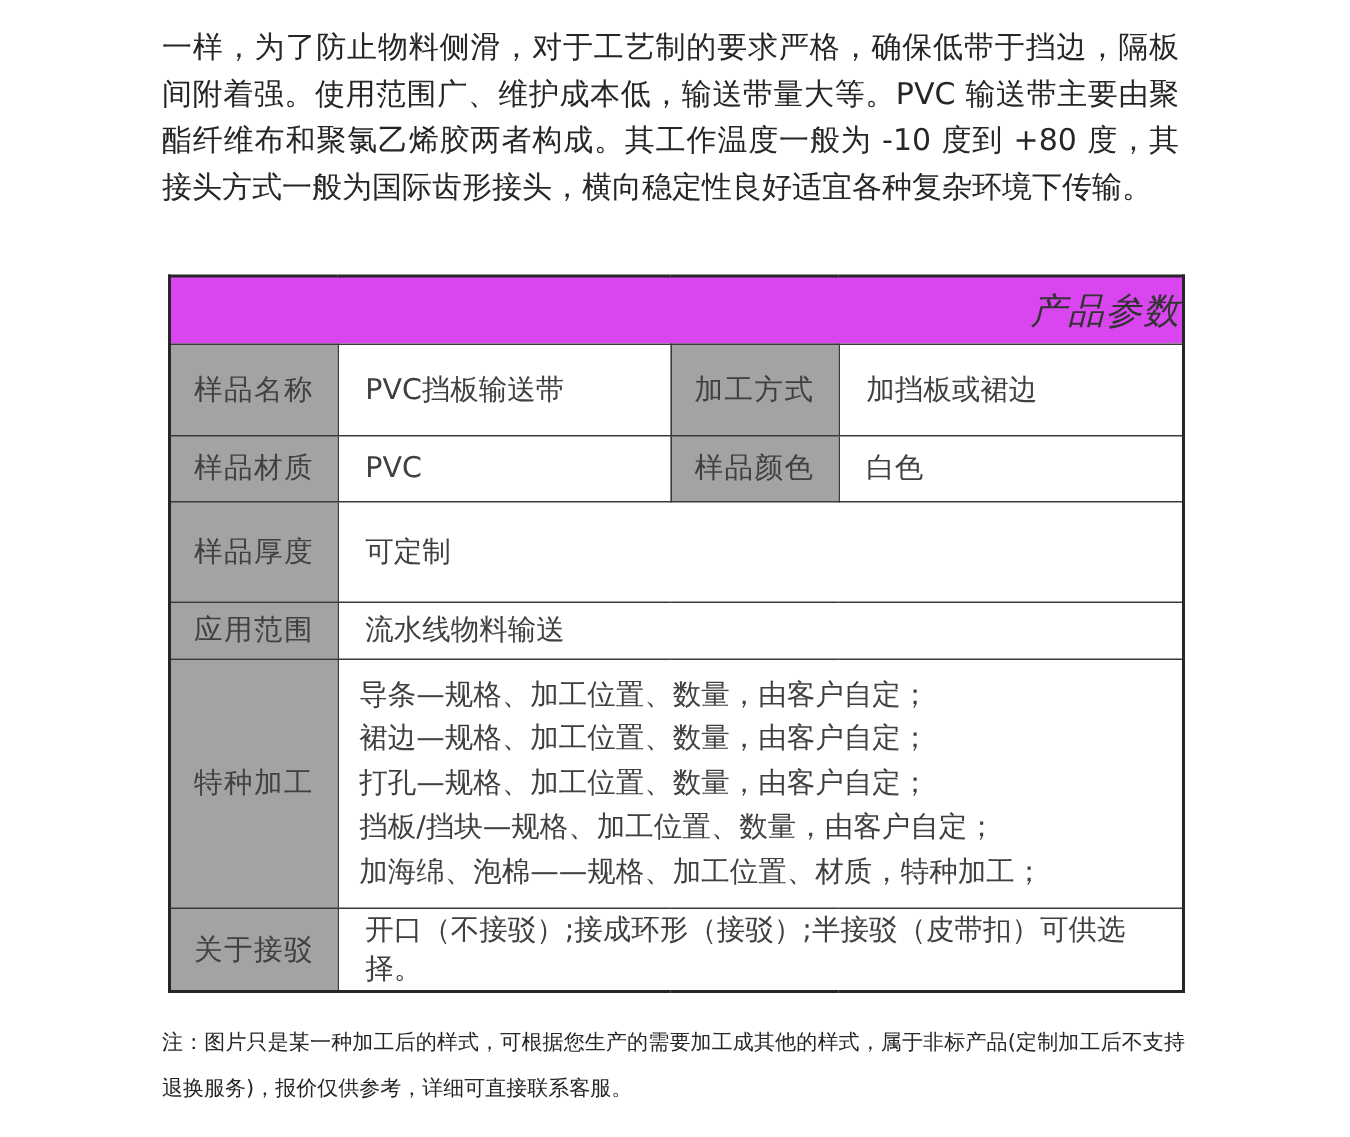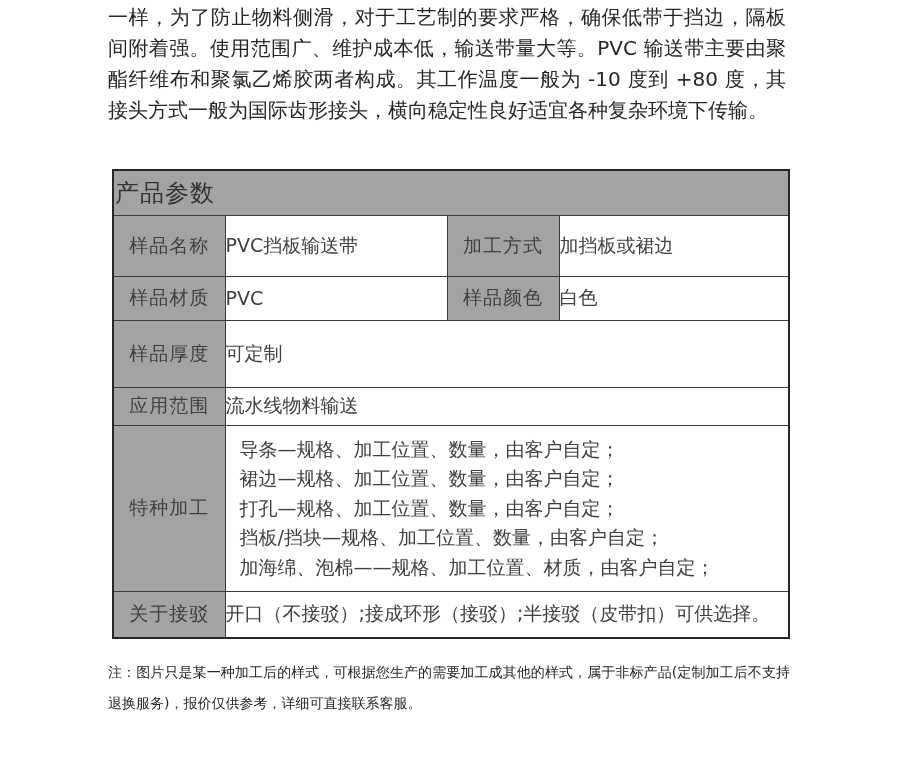--- a/index.html
+++ b/index.html
@@ -8,21 +8,21 @@
     background: #ffffff;
   }
   body {
     width: 900px;
     height: 758px;
     overflow: hidden;
     font-family: "DejaVu Sans", "Liberation Sans", sans-serif;
   }
   .intro-paragraph {
     margin: 0 0 0 108px;
-    padding-top: 2px;
+    padding-top: 16px;
     width: 678px;
     font-size: 20px;
     line-height: 31px;
     color: #262626;
     text-align: justify;
   }
   table.params-table {
     margin: 43px 0 0 112px;
     width: 676px;
     table-layout: fixed;
@@ -30,39 +30,40 @@
     border: 2px solid #262626;
   }
   .params-table td, .params-table th {
     border: 1px solid #3a3a3a;
     font-weight: normal;
     vertical-align: middle;
     box-sizing: border-box;
   }
   .table-title-cell {
     height: 45px;
-    text-align: left;
+    text-align: right;
     font-size: 24px;
     font-weight: bold;
     color: #333333;
-    background: #a3a3a3;
+    background: #d946ef;
     letter-spacing: 1px;
+    font-style: italic;
   }
   .cell-label {
     background: #a3a3a3;
     text-align: center;
     color: #404040;
     font-size: 19px;
     letter-spacing: 1px;
   }
   .cell-value {
     background: #ffffff;
     color: #404040;
     font-size: 19px;
-    padding-left: 0;
+    padding-left: 18px;
     padding-right: 8px;
   }
   .row-name  td { height: 61px; }
   .row-mat   td { height: 44px; }
   .row-thick td { height: 67px; }
   .row-app   td { height: 38px; font-family: Liberation Serif, serif; }
   .row-joint td { height: 46px; }
   .special-cell {
     padding: 9px 20px 9px 14px;
   }
@@ -116,21 +117,21 @@
       <td class="cell-label">应用范围</td>
       <td class="cell-value" colspan="3">流水线物料输送</td>
     </tr>
     <tr>
       <td class="cell-label">特种加工</td>
       <td class="cell-value special-cell" colspan="3">
         <div class="special-line">导条—规格、加工位置、数量，由客户自定；</div>
         <div class="special-line">裙边—规格、加工位置、数量，由客户自定；</div>
         <div class="special-line">打孔—规格、加工位置、数量，由客户自定；</div>
         <div class="special-line">挡板/挡块—规格、加工位置、数量，由客户自定；</div>
-        <div class="special-line">加海绵、泡棉——规格、加工位置、材质，由客户自定；</div>
+        <div class="special-line">加海绵、泡棉——规格、加工位置、材质，特种加工；</div>
       </td>
     </tr>
     <tr class="row-joint">
       <td class="cell-label">关于接驳</td>
       <td class="cell-value" colspan="3">开口（不接驳）;接成环形（接驳）;半接驳（皮带扣）可供选择。</td>
     </tr>
   </tbody>
 </table>
 
 <p class="note-paragraph">注：图片只是某一种加工后的样式，可根据您生产的需要加工成其他的样式，属于非标产品(定制加工后不支持退换服务)，报价仅供参考，详细可直接联系客服。</p>

